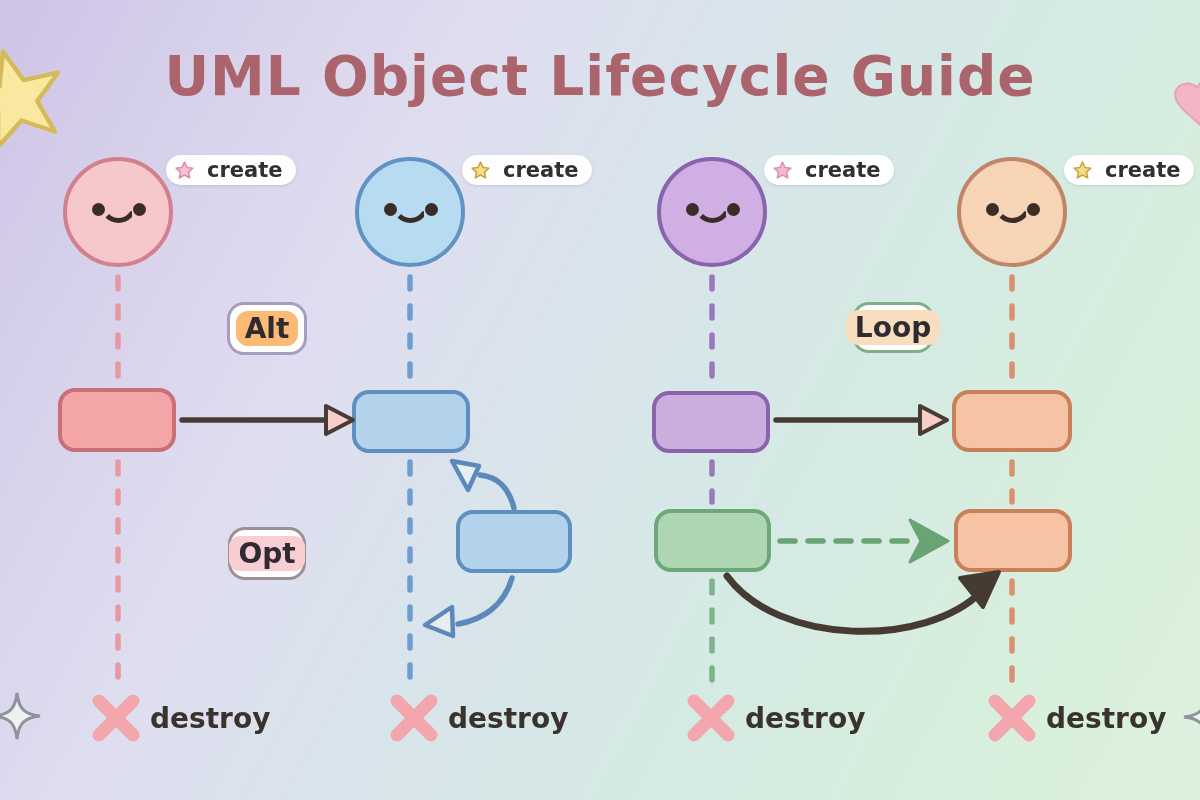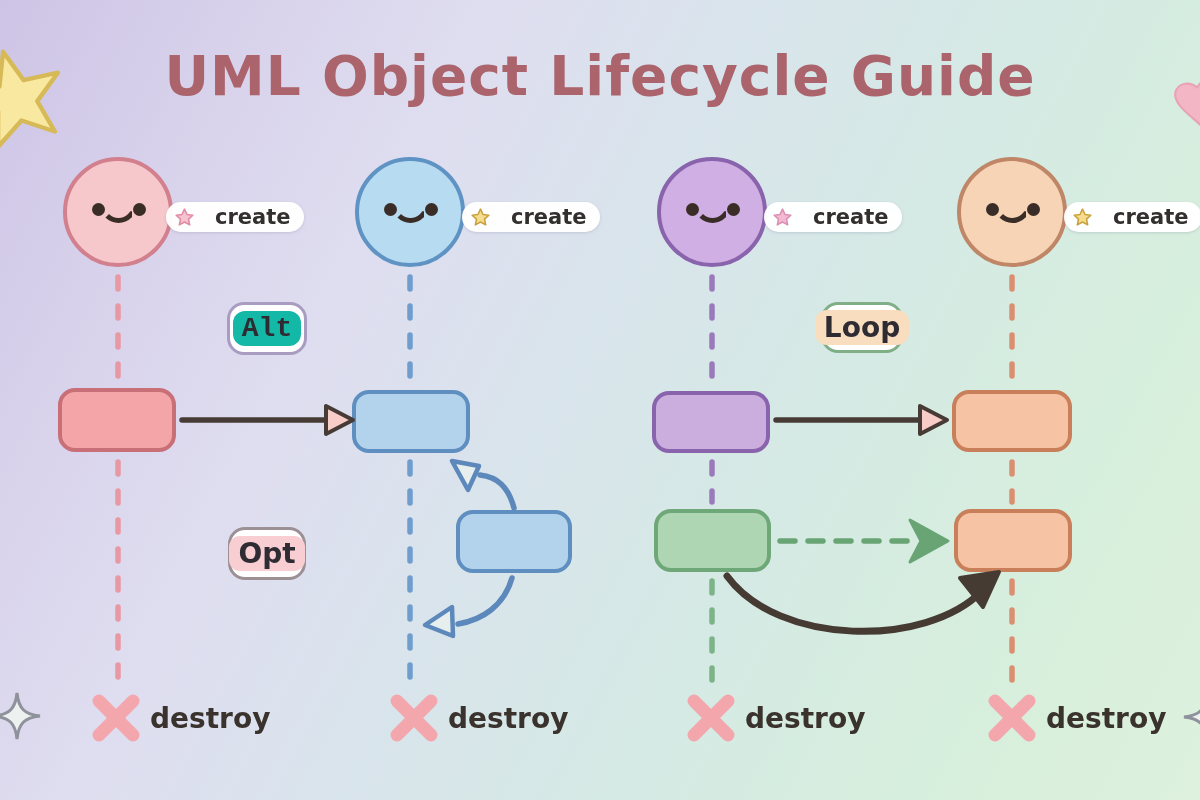--- a/index.html
+++ b/index.html
@@ -17,39 +17,39 @@
   .head{position:absolute;width:110px;height:110px;border-radius:50%;border:4px solid;box-sizing:border-box;z-index:2;}
   .head .eye{position:absolute;width:13px;height:13px;border-radius:50%;background:#3a2d27;top:42px;}
   .head .eye.l{left:25px;} .head .eye.r{left:66px;}
   .head .smile{position:absolute;left:33px;top:40px;width:37px;height:22px;
     border:5px solid transparent;border-bottom:5px solid #3a2d27;border-radius:0 0 22px 22px;box-sizing:border-box;}
   .h-pink{background:#f6c8cc;border-color:#d2808d;}
   .h-blue{background:#b7dbf1;border-color:#5f93c3;}
   .h-purple{background:#d0afe4;border-color:#8a63ad;}
   .h-orange{background:#f8d4b6;border-color:#bf8668;}
   
-  .create-badge{position:absolute;top:155px;height:30px;display:flex;align-items:center;gap:20px;
+  .create-badge{position:absolute;top:155px;height:30px;display:flex;align-items:center;gap:12px;
     background:rgba(255,255,255,0.97);border-radius:16px;padding:0 13px 0 8px;
-    box-shadow:0 1px 3px rgba(120,120,150,0.25);z-index:4;margin-top:47px;}
+    box-shadow:0 1px 3px rgba(120,120,150,0.25);z-index:4;}
   .create-badge span{font-size:21px;font-weight:bold;color:#332f2e;}
   .create-badge svg{width:21px;height:21px;}
   
   .abox{position:absolute;border-radius:17px;border:4.5px solid;box-sizing:border-box;z-index:2;}
   .b-pink{background:#f3a5a8;border-color:#c96f77;}
   .b-blue{background:#b3d3ec;border-color:#5e8fc0;}
   .b-purple{background:#cbaede;border-color:#8a63ad;}
   .b-green{background:#aed6b2;border-color:#6fa878;}
   .b-orange{background:#f6c4a4;border-color:#c87f5a;}
   
   .frag{position:absolute;background:rgba(255,255,255,0.96);border:3px solid;border-radius:17px;
     display:flex;align-items:center;justify-content:center;box-sizing:border-box;z-index:4;}
   .frag .blob{font-size:28px;font-weight:bold;color:#2e2b33;border-radius:12px;padding:1px 9px;line-height:1.2;}
-  .f-alt{border-color:#a89cc0;} .f-alt .blob{background:#14b8a6;font-family:Liberation Mono, monospace;}
+  .f-alt{border-color:#a89cc0;} .f-alt .blob{background:#fdba74;}
   .f-opt{border-color:#9c9095;} .f-opt .blob{background:#f8ced3;border-radius:11px;}
-  .f-loop{border-color:#7fae87;} .f-loop .blob{background:#f8ddbf;}
+  .f-loop{border-color:#7fae87;margin-left:31px;} .f-loop .blob{background:#f8ddbf;}
   
   .destroy-label{position:absolute;top:702px;font-size:28px;font-weight:bold;color:#3a322c;z-index:4;}
 </style>
 </head>
 <body>
 
 <div class="canvas">
 
   <div class="title">UML Object Lifecycle Guide</div>
 

